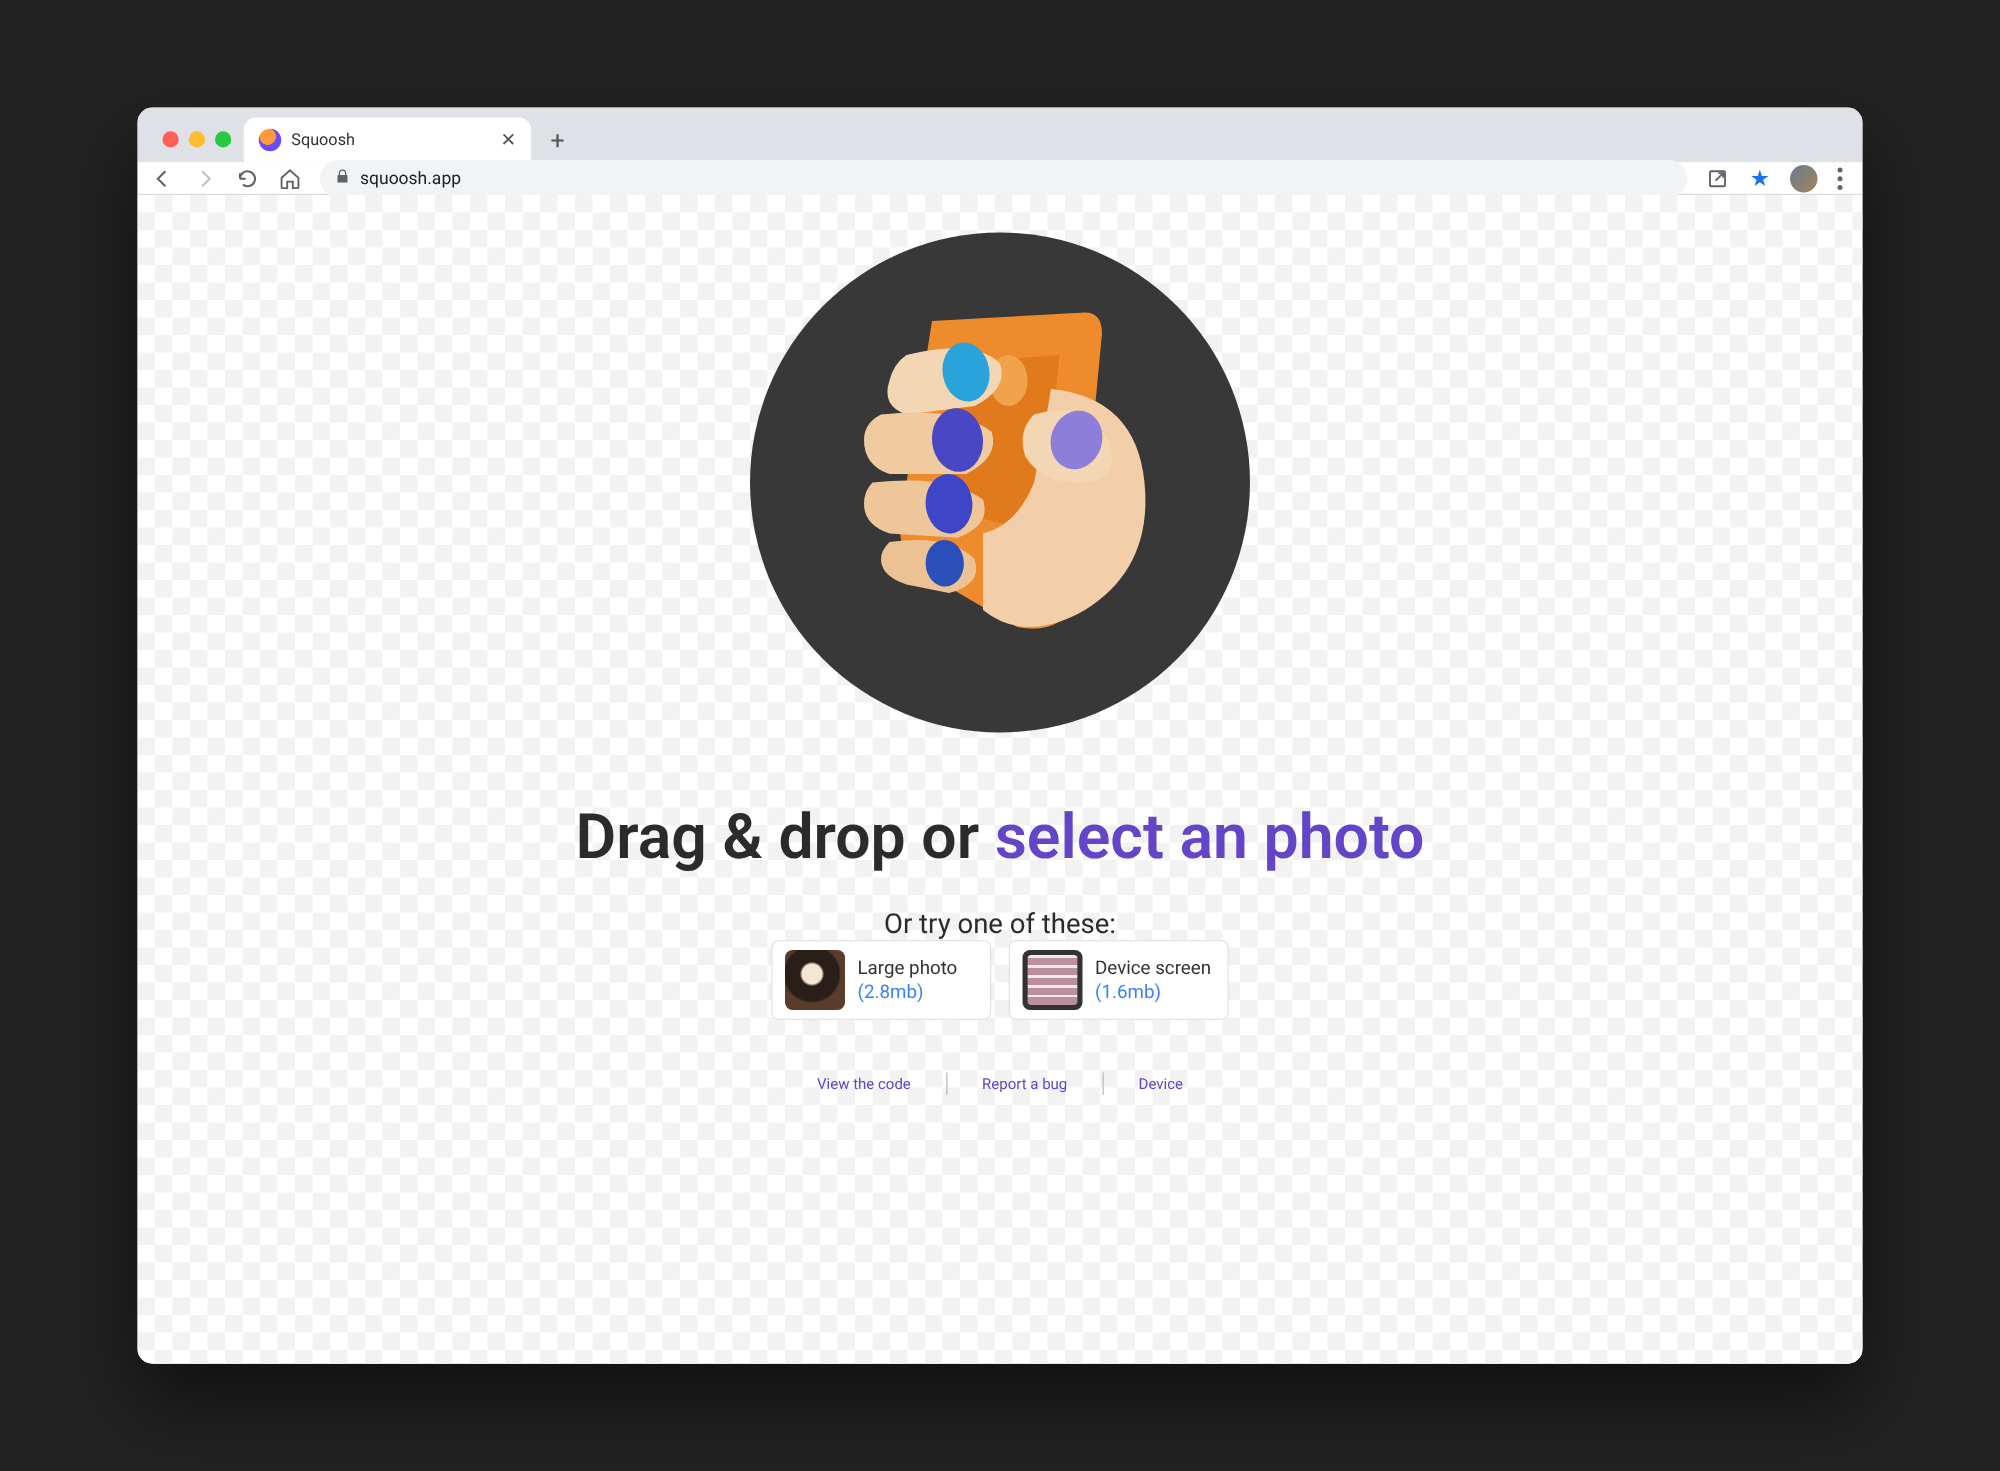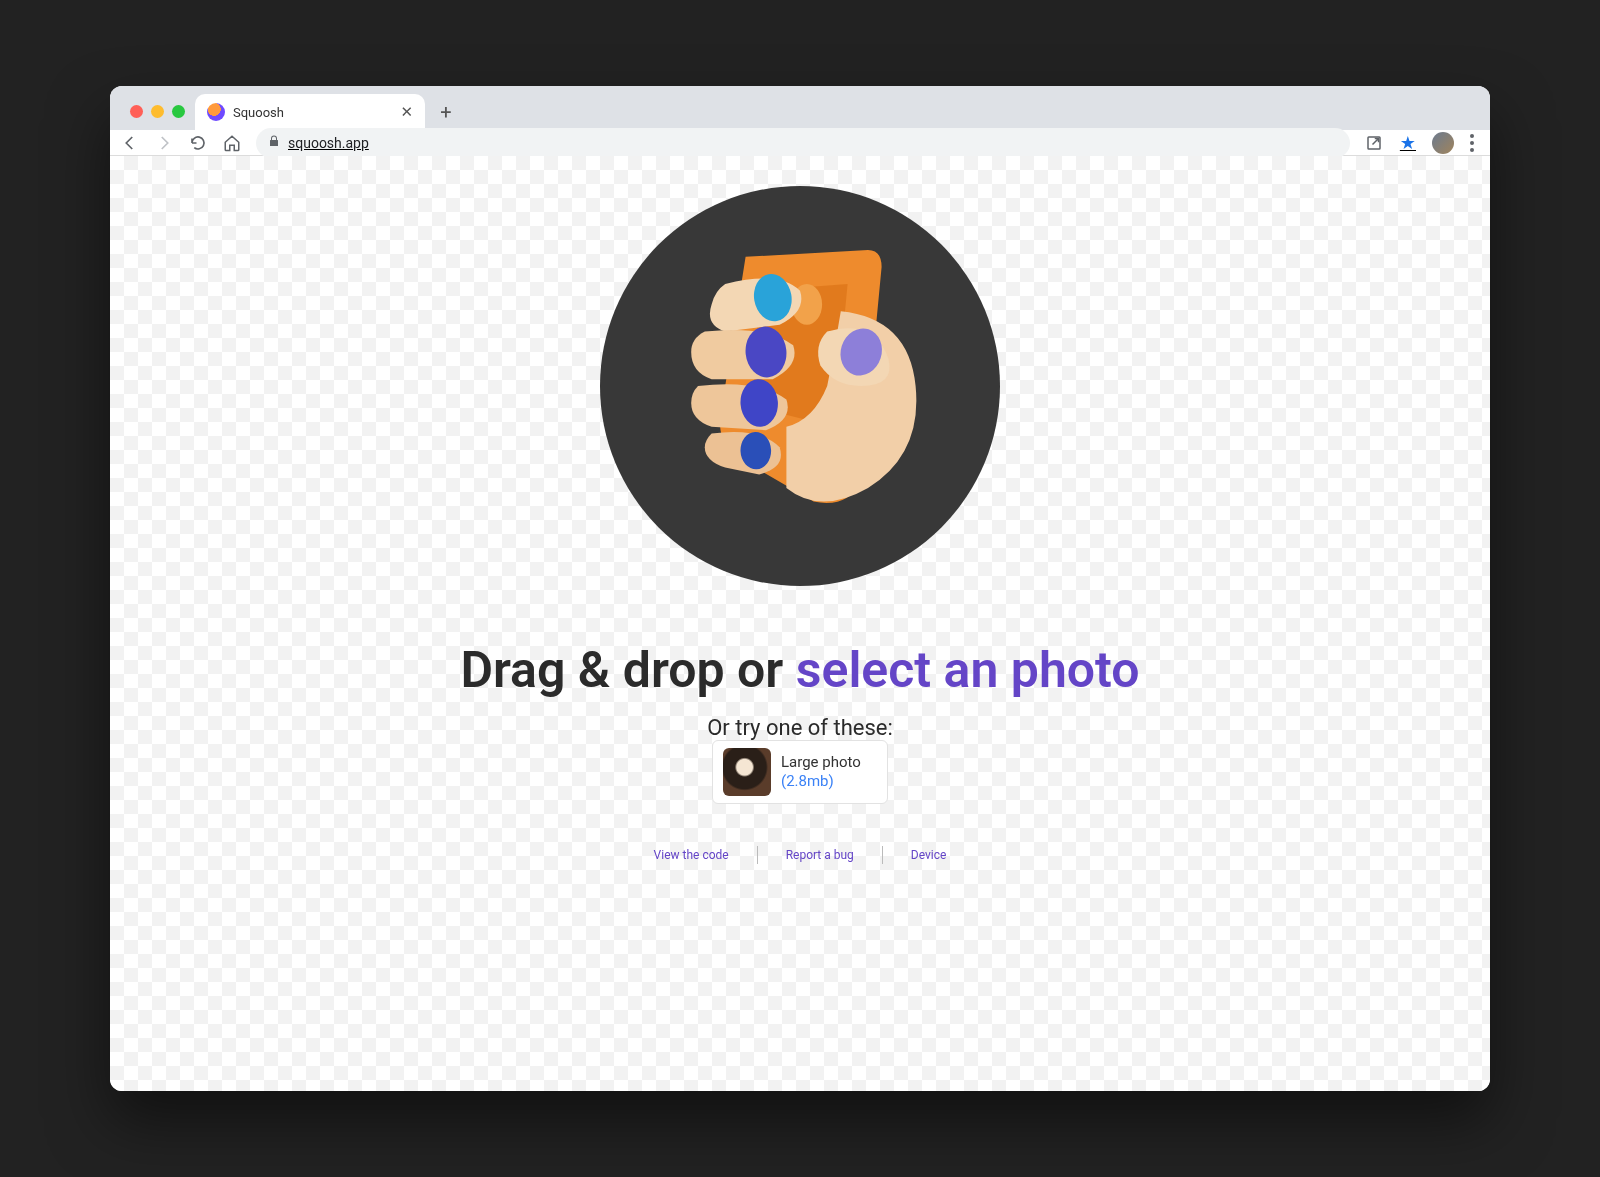--- a/index.html
+++ b/index.html
@@ -66,21 +66,20 @@
   }
   
   .toolbar {
     height: 26px;
     background: #fff;
     border-bottom: 1px solid #dcdcdc;
     display: flex;
     align-items: center;
     padding: 0 10px;
     gap: 14px;
-    text-decoration: underline;
   }
   .toolbar .nav-icon {
     width: 20px; height: 20px; color:#5f6368;
     display:flex; align-items:center; justify-content:center;
     cursor:pointer;
   }
   .toolbar .nav-icon.disabled { color:#bfc2c6; cursor:default;}
   .addr-bar {
     flex: 1;
     height: 30px;
@@ -129,21 +128,21 @@
   }
   .headline{
     margin-top: 55px;
     font-size: 50px;
     font-weight: 600;
     color:#2b2b2b;
     text-align:center;
   }
   .headline .select-link{ color:#6445c7; cursor:pointer;}
   .sub{
-    margin-top: 16px;
+    margin-top: 28px;
     font-size: 22px;
     color:#2b2b2b;
     text-align:center;
   }
   .samples{
     display:flex;
     gap:14px;
   }
   .sample{
     width:176px;
@@ -289,20 +288,27 @@
     <div class="sub">Or try one of these:</div>
 
     <div class="samples">
       <div class="sample">
         <div class="thumb photo"></div>
         <div class="info">
           <span>Large photo</span>
           <span class="size">(2.8mb)</span>
         </div>
       </div>
+      <div class="sample">
+        <div class="thumb device"></div>
+        <div class="info">
+          <span>Device screen</span>
+          <span class="size">(1.6mb)</span>
+        </div>
+      </div>
     </div>
 
     <div class="footer-links">
       <a>View the code</a>
       <div class="sep"></div>
       <a>Report a bug</a>
       <div class="sep"></div>
       <a>Device</a>
     </div>
   </div>

